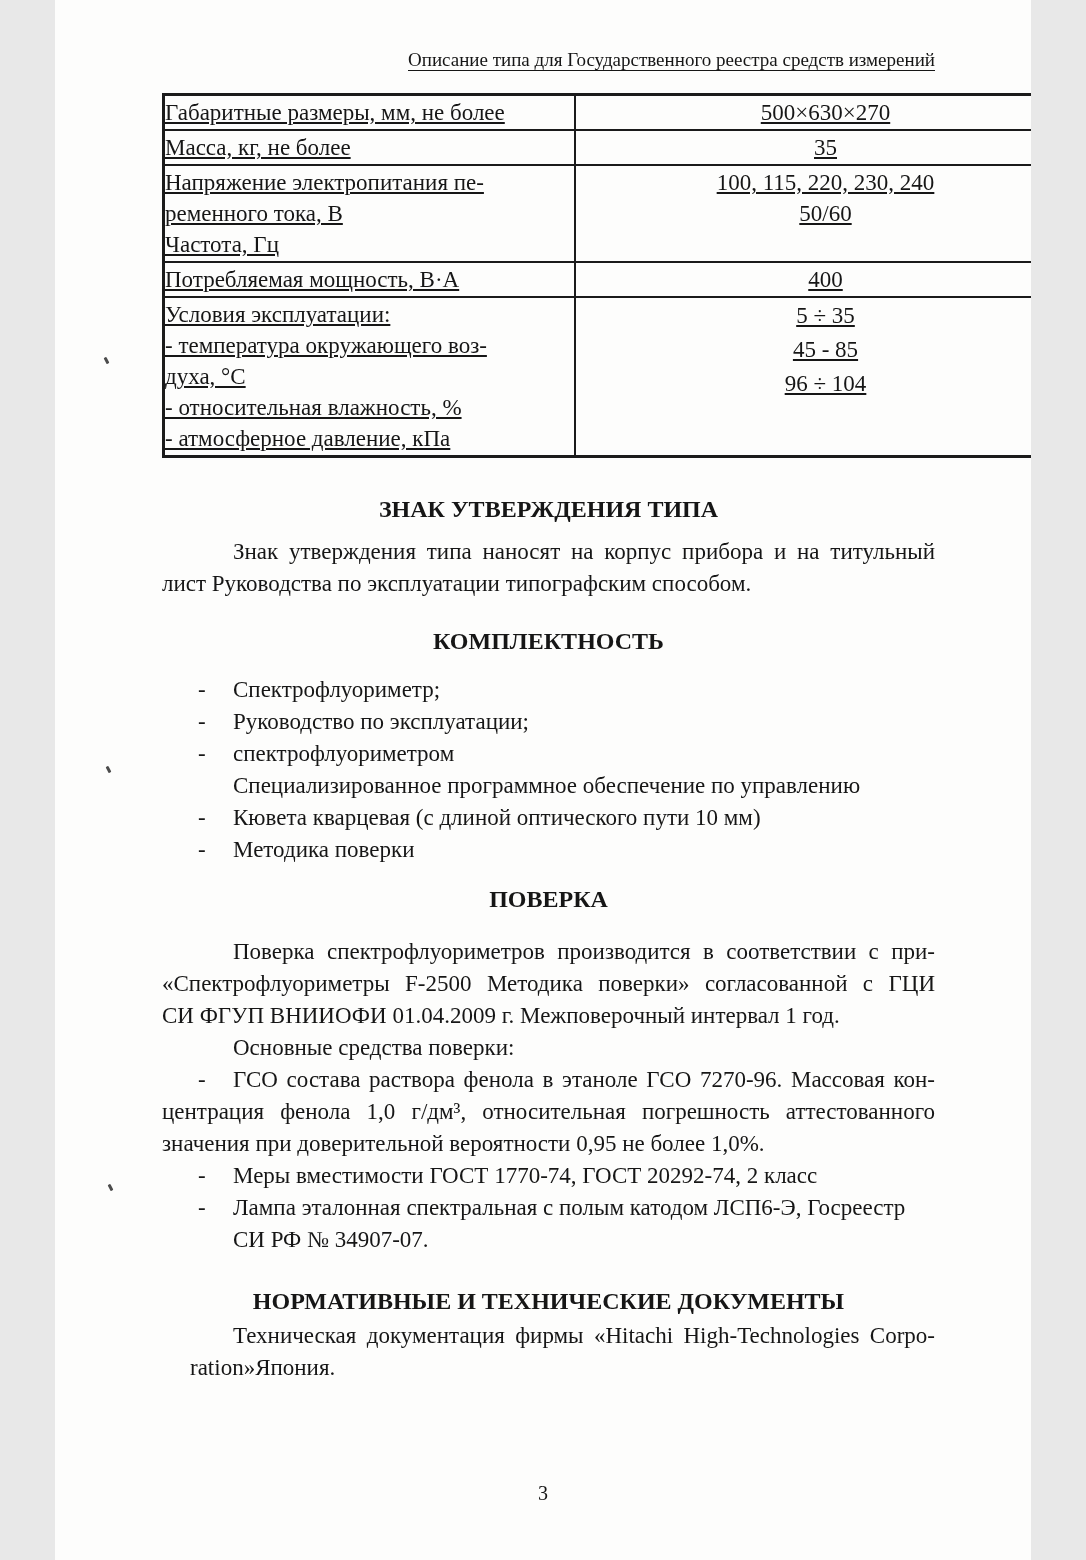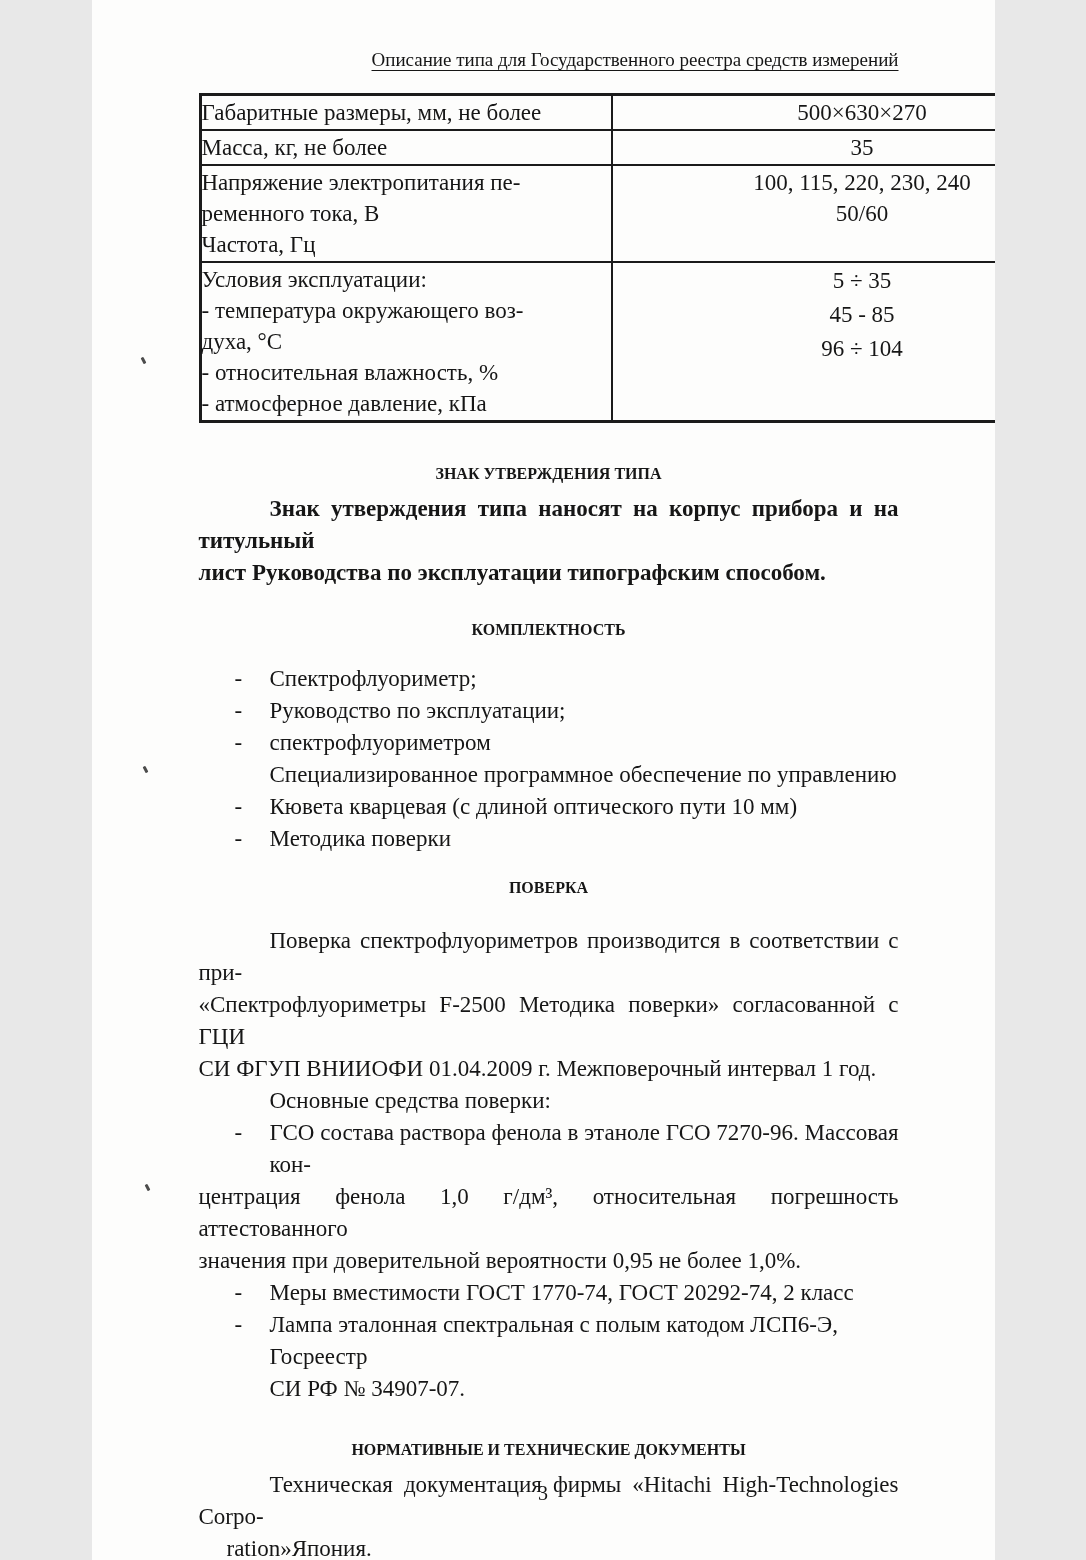--- a/index.html
+++ b/index.html
@@ -1,62 +1,62 @@
 <!DOCTYPE html>
 <html lang="ru"><head>
 <meta charset="utf-8">
 <style>
   html,body { margin:0; padding:0; background:#e8e8e8; }
   .page {
     position:relative;
-    width:903px; height:1560px;
+    width:976px; height:1560px;
     margin:0 auto;
     background:#fdfdfc;
     font-family:"Liberation Serif","DejaVu Serif",serif;
     color:#161616;
     overflow:hidden;
   }
   .content { padding:48px 96px 0 107px; }
 
   
   .header-line { text-align:right; font-size:19px; line-height:24px; }
   .header-line .u { text-decoration:underline; text-underline-offset:4px; }
 
   
   table.spec {
     border-collapse:collapse;
     width:916px;
     margin-top:21px;
     font-size:23px; line-height:31px;
     border:3px solid #1b1b1b;
   }
-  table.spec td { border:2px solid #1b1b1b; padding:1px 0; vertical-align:top; }
+  table.spec td { border:2px solid #1b1b1b; padding:1px 0; vertical-align:top;text-decoration:underline; }
   td.c1 { width:409px; }
   td.c2 { text-align:center; }
   .vpad1 { padding-top:31px;border-radius:11px; }     
   .vals5 { padding-top:28px; }
   .vals5 .tln { line-height:34px;text-align:center; }
 
   
-  .sec-title { font-size:16px; font-weight:bold; text-align:center; line-height:30px; margin:0; }
+  .sec-title { font-size:24px; font-weight:bold; text-align:center; line-height:30px; margin:0; }
   .ln  { font-size:23px; line-height:32px; }
   .j   { text-align:justify; text-align-last:justify; }
   .ind { text-indent:71px; }
 
   
   .li { position:relative; padding-left:71px; }
   .li .dash { position:absolute; left:36px; top:0; font-size:23px; line-height:32px; }
   .li-gso { padding-left:0; }
   .li-gso .first { padding-left:71px; }
 
   .doc-wrap { padding-left:28px; }
 
   
   .mt-approval   { margin-top:36px; }
-  .mt-paarea     { margin-top:4px;font-weight:bold; }
+  .mt-paarea     { margin-top:12px; }
   .mt-complete   { margin-top:26px; margin-bottom:18px; }
   .mt-verif      { margin-top:18px; margin-bottom:22px; }
   .mt-docs       { margin-top:30px; margin-bottom:4px; }
 
   
   .page-number {
     position:absolute; left:0; right:0; top:1482px;
     text-align:center; font-size:20px;
   }
 
@@ -106,20 +106,28 @@
             <div class="tln">ременного тока, В</div>
             <div class="tln">Частота, Гц</div>
           </td>
           <td class="c2 vpad1">
             <div class="tln">100, 115, 220, 230, 240</div>
             <div class="tln">50/60</div>
           </td>
         </tr>
         <tr>
           <td class="c1">
+            <div class="tln">Потребляемая мощность, В·А</div>
+          </td>
+          <td class="c2">
+            <div class="tln">400</div>
+          </td>
+        </tr>
+        <tr>
+          <td class="c1">
             <div class="tln">Условия эксплуатации:</div>
             <div class="tln">- температура окружающего воз-</div>
             <div class="tln">духа, °С</div>
             <div class="tln">- относительная влажность, %</div>
             <div class="tln">- атмосферное давление, кПа</div>
           </td>
           <td class="c2 vals5">
             <div class="tln">5 ÷ 35</div>
             <div class="tln">45 - 85</div>
             <div class="tln">96 ÷ 104</div>

